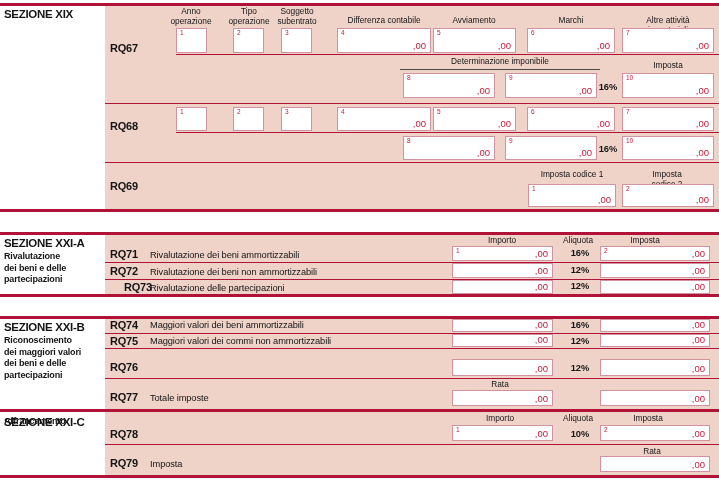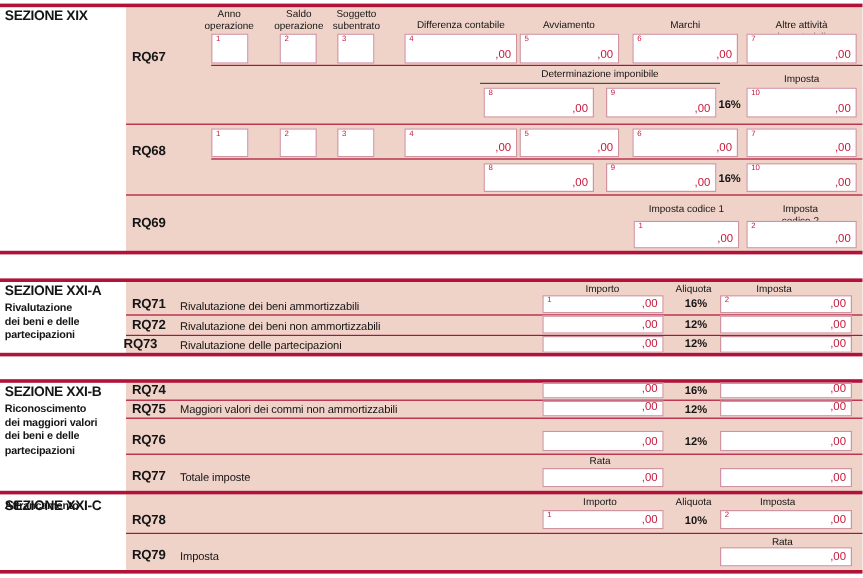--- a/index.html
+++ b/index.html
@@ -39,21 +39,21 @@
   <div class="dl" style="top:232px"></div>
   <div class="dl" style="top:294px"></div>
   <div class="dl" style="top:316px"></div>
   <div class="dl" style="top:409px"></div>
   <div class="dl" style="top:475px"></div>
 
   <div class="sbt" style="left:4px;top:8px">SEZIONE XIX</div>
 
   <div class="hdr" style="left:191px;top:7px">Anno
 operazione</div>
-  <div class="hdr" style="left:249px;top:7px">Saldo
+  <div class="hdr" style="left:249px;top:7px">Tipo
 operazione</div>
   <div class="hdr" style="left:297px;top:7px">Soggetto
 subentrato</div>
   <div class="hdr" style="left:384px;top:16px">Differenza contabile</div>
   <div class="hdr" style="left:474px;top:16px">Avviamento</div>
   <div class="hdr" style="left:571px;top:16px">Marchi</div>
   <div class="hdr" style="left:668px;top:16px">Altre attività immateriali</div>
 
   <div class="rq" style="left:110px;top:42px">RQ67</div>
   <div class="fb" style="left:176px;top:28px;width:31px;height:25px">
@@ -181,37 +181,38 @@
   <div class="rowlbl" style="left:150px;top:267px">Rivalutazione dei beni non ammortizzabili</div>
   <div class="fb" style="left:452px;top:263px;width:101px;height:15px">
       <span class="fv">,00</span>
     </div>
   <div class="rate" style="left:580px;top:265px">12%</div>
   <div class="fb" style="left:600px;top:263px;width:110px;height:15px">
       <span class="fv">,00</span>
     </div>
   <div class="sep" style="left:105px;top:279px;width:614px"></div>
 
-  <div class="rq" style="left:103px;top:281px">RQ73</div>
+  <div class="rq" style="left:124px;top:281px">RQ73</div>
   <div class="rowlbl" style="left:150px;top:283px">Rivalutazione delle partecipazioni</div>
   <div class="fb" style="left:452px;top:280px;width:101px;height:14px">
       <span class="fv">,00</span>
     </div>
   <div class="rate" style="left:580px;top:281px">12%</div>
   <div class="fb" style="left:600px;top:280px;width:110px;height:14px">
       <span class="fv">,00</span>
     </div>
 
   <div class="sbt" style="left:4px;top:321px">SEZIONE XXI-B</div>
   <div class="sbd" style="left:4px;top:335px">Riconoscimento
 dei maggiori valori
 dei beni e delle
 partecipazioni</div>
 
   <div class="rq" style="left:110px;top:319px">RQ74</div>
+  <div class="rowlbl" style="left:150px;top:320px">Maggiori valori dei beni ammortizzabili</div>
   <div class="fb" style="left:452px;top:319px;width:101px;height:13px">
       <span class="fv">,00</span>
     </div>
   <div class="rate" style="left:580px;top:320px">16%</div>
   <div class="fb" style="left:600px;top:319px;width:110px;height:13px">
       <span class="fv">,00</span>
     </div>
   <div class="sep" style="left:105px;top:333px;width:614px"></div>
 
   <div class="rq" style="left:110px;top:335px">RQ75</div>

